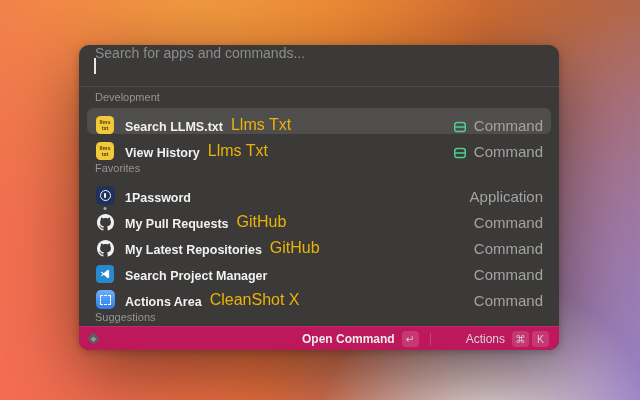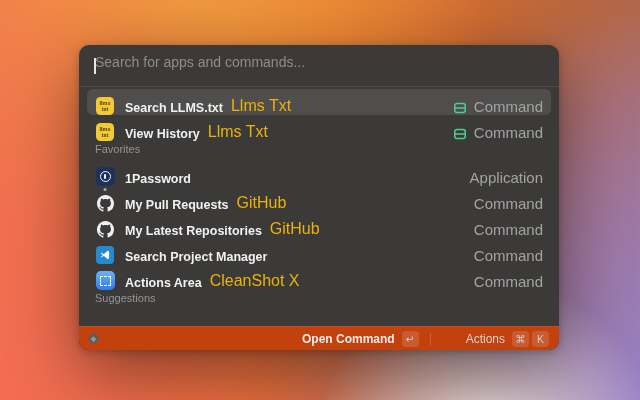--- a/index.html
+++ b/index.html
@@ -11,22 +11,22 @@
       radial-gradient(circle at 108% 108%, rgba(148,132,216,0.98), rgba(148,132,216,0) 52%),
       radial-gradient(circle at 110% 58%, rgba(164,112,143,0.85), rgba(164,112,143,0) 42%),
       radial-gradient(circle at -8% 112%, rgba(245,106,88,0.95), rgba(245,106,88,0) 62%),
       radial-gradient(circle at 30% -12%, rgba(242,166,62,0.85), rgba(242,166,62,0) 48%),
       linear-gradient(105deg,#f0764d 0%,#e8742f 45%,#bb6533 78%,#a8664a 100%);
   }
   .panel{position:absolute;left:79px;top:45px;width:480px;height:305px;border-radius:10px;
     background:#3c3a39;box-shadow:0 24px 70px rgba(0,0,0,0.45), 0 2px 8px rgba(0,0,0,0.25);
     display:flex;flex-direction:column;overflow:hidden;}
   
-  .search-bar{position:relative;height:42px;flex:0 0 42px;display:flex;align-items:flex-end;
-    padding:16px 16px;border-bottom:1px solid rgba(255,255,255,0.09);}
+  .search-bar{position:relative;height:42px;flex:0 0 42px;display:flex;align-items:flex-start;
+    padding:0 16px;border-bottom:1px solid rgba(255,255,255,0.09);}
   .search-bar input{width:100%;background:transparent;border:none;outline:none;
     font-size:14px;color:#ededed;padding:0;}
   .search-bar input::placeholder{color:#8d8d8d;opacity:1;}
   .caret{position:absolute;left:15px;top:13px;width:1.5px;height:16px;background:#e6e6e6;}
   
   .list{flex:1;padding:2px 8px 0;overflow:hidden;}
   .section-header{font-size:11px;color:#959595;padding:2px 8px 4px;line-height:13px;}
   .section-header.gap{}
   .row{height:26px;display:flex;align-items:flex-end;padding:0 8px;border-radius:6px;}
   .row.selected{background:rgba(255,255,255,0.10);}
@@ -47,21 +47,21 @@
   .ic-1p .slot{width:2px;height:5px;background:#f2f2f2;border-radius:1px;}
   .running-dot{position:absolute;left:50%;bottom:-5px;transform:translateX(-50%);
     width:3px;height:3px;border-radius:50%;background:#a8a8a8;}
   .ic-vsc{width:18px;height:18px;border-radius:4px;background:#2789cf;display:flex;
     align-items:center;justify-content:center;}
   .ic-cs{width:19px;height:19px;border-radius:5px;
     background:linear-gradient(180deg,#6cb0fb,#2e7ce8);display:flex;align-items:center;
     justify-content:center;}
   .ic-cs .sel{width:11px;height:10px;border:1.2px dashed #fff;border-radius:1px;}
   
-  .footer{position:absolute;left:0;right:0;bottom:0;height:24px;background:#c2410c;
+  .footer{position:absolute;left:0;right:0;bottom:0;height:24px;background:#be185d;
     border-top:1px solid rgba(255,255,255,0.08);display:flex;align-items:center;
     padding:0 10px;}
   .raycast-logo{width:9px;height:9px;transform:rotate(45deg);background:#5f5d5c;
     border-radius:2px;display:flex;align-items:center;justify-content:center;}
   .raycast-logo i{display:block;width:4px;height:4px;background:#989695;border-radius:0.5px;}
   .footer .spacer{flex:1;}
   .primary-label{font-size:12px;font-weight:700;color:#ececec;}
   .key-badge{min-width:17px;height:16px;padding:0 3px;margin-left:7px;border-radius:4px;
     background:rgba(255,255,255,0.14);color:#cfcfcf;font-size:10.5px;display:flex;
     align-items:center;justify-content:center;}
@@ -75,20 +75,21 @@
 <div class="stage">
   <div class="panel">
 
     <div class="search-bar">
       <span class="caret"></span>
       <input type="text" placeholder="Search for apps and commands..." style="">
     </div>
 
     <div class="list">
 
+      <div class="section-header">Development</div>
 
       <div class="row selected">
         <span class="icon-cell">
           <span class="ic-llms">
               <span>llms</span>
               <span>txt</span>
             </span>
         </span>
         <span class="title">Search LLMS.txt</span>
         <span class="subtitle">Llms Txt</span>

